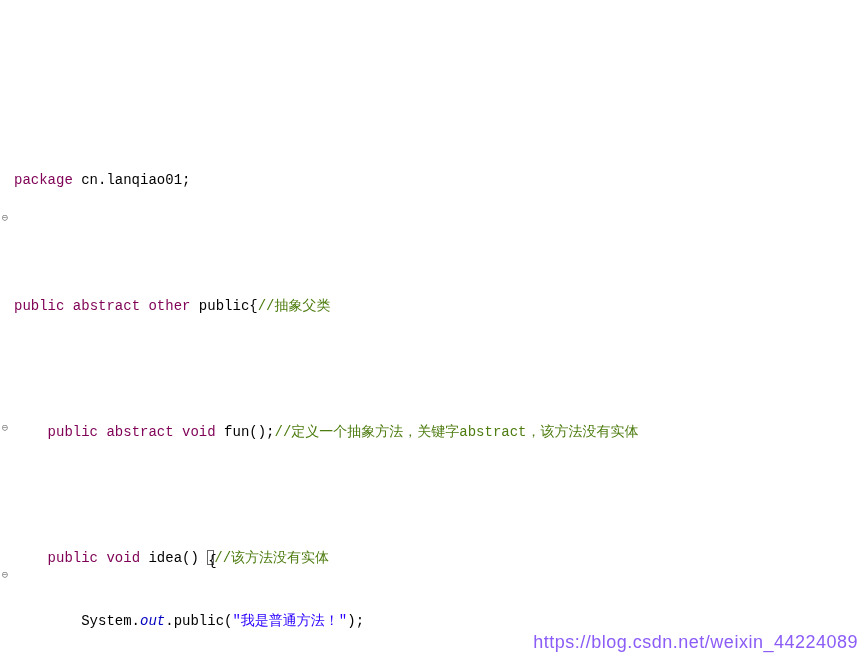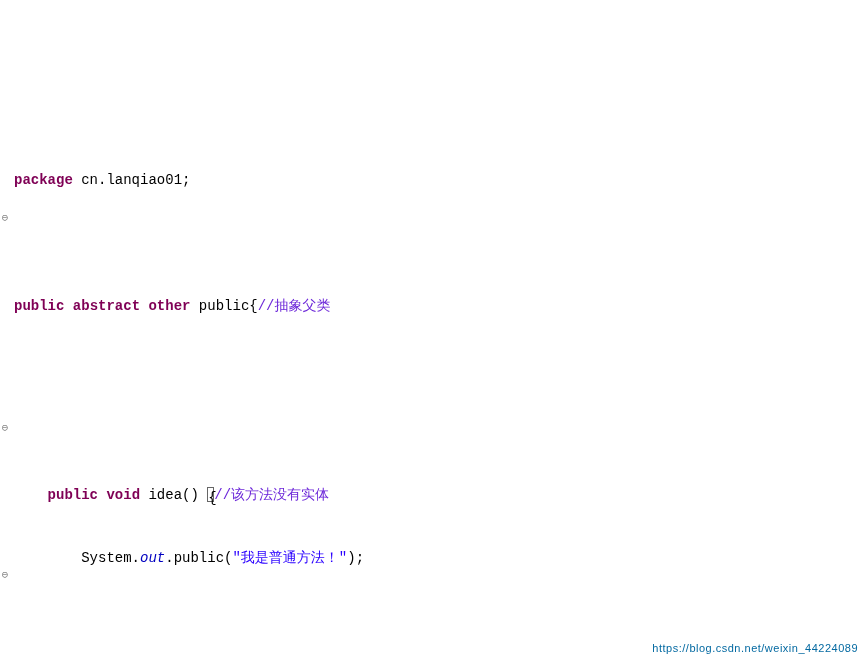--- a/index.html
+++ b/index.html
@@ -27,58 +27,59 @@
     }
     .gutter-mark {
       position: absolute;
       left: 0;
       font-size: 11px;
       color: #888;
       width: 10px;
       text-align: center;
     }
     .line { display: block; min-height: 21px; }
-    .kw { color: #7f0055; font-weight: bold; }
-    .comment { color: #6d28d9; margin-top: 32px; }
+    .kw { color: #7f0055; font-weight: normal; }
+    .comment { color: #4d7c0f; margin-top: 32px; }
     .str { color: #2a00ff; }
     .static-field { color: #0000c0; font-style: italic; text-align: right; }
     .cursor-box {
       border: 1px solid #666;
       display: inline-block;
       width: 7px;
       height: 15px;
       vertical-align: middle;
       margin-top: -2px;
     }
     .watermark {
       position: absolute;
       bottom: 6px;
       right: 8px;
-      color: #0369a1;
+      color: #8b5cf6;
       font-family: Arial, sans-serif;
-      font-size: 11px;
+      font-size: 18px;
       letter-spacing: 0.5px;
     }
   </style>
 </head>
 <body>
 
 
 
 <div class="editor">
   <div class="gutter">
     <span class="gutter-mark" style="top:126px">⊖</span>
     <span class="gutter-mark" style="top:336px">⊖</span>
     <span class="gutter-mark" style="top:483px">⊖</span>
   </div>
 
   <span class="line"><span class="kw">package</span><span> cn.lanqiao01;</span></span>
   <span class="line"> </span>
   <span class="line"><span class="kw">public</span> <span class="kw">abstract</span> <span class="kw">other</span><span> public{</span><span class="comment">//抽象父类</span></span>
   <span class="line"> </span>
+  <span class="line">    <span class="kw">public</span> <span class="kw">abstract</span> <span class="kw">void</span><span> fun();</span><span class="comment">//定义一个抽象方法，关键字abstract，该方法没有实体</span></span>
   <span class="line"> </span>
   <span class="line">    <span class="kw">public</span> <span class="kw">void</span><span> idea() </span><span class="cursor-box">{</span><span class="comment">//该方法没有实体</span></span>
   <span class="line"><span>        System.</span><span class="static-field">out</span><span>.public(</span><span class="str">"我是普通方法！"</span><span>);</span></span>
   
   
   
   
   
   
   

